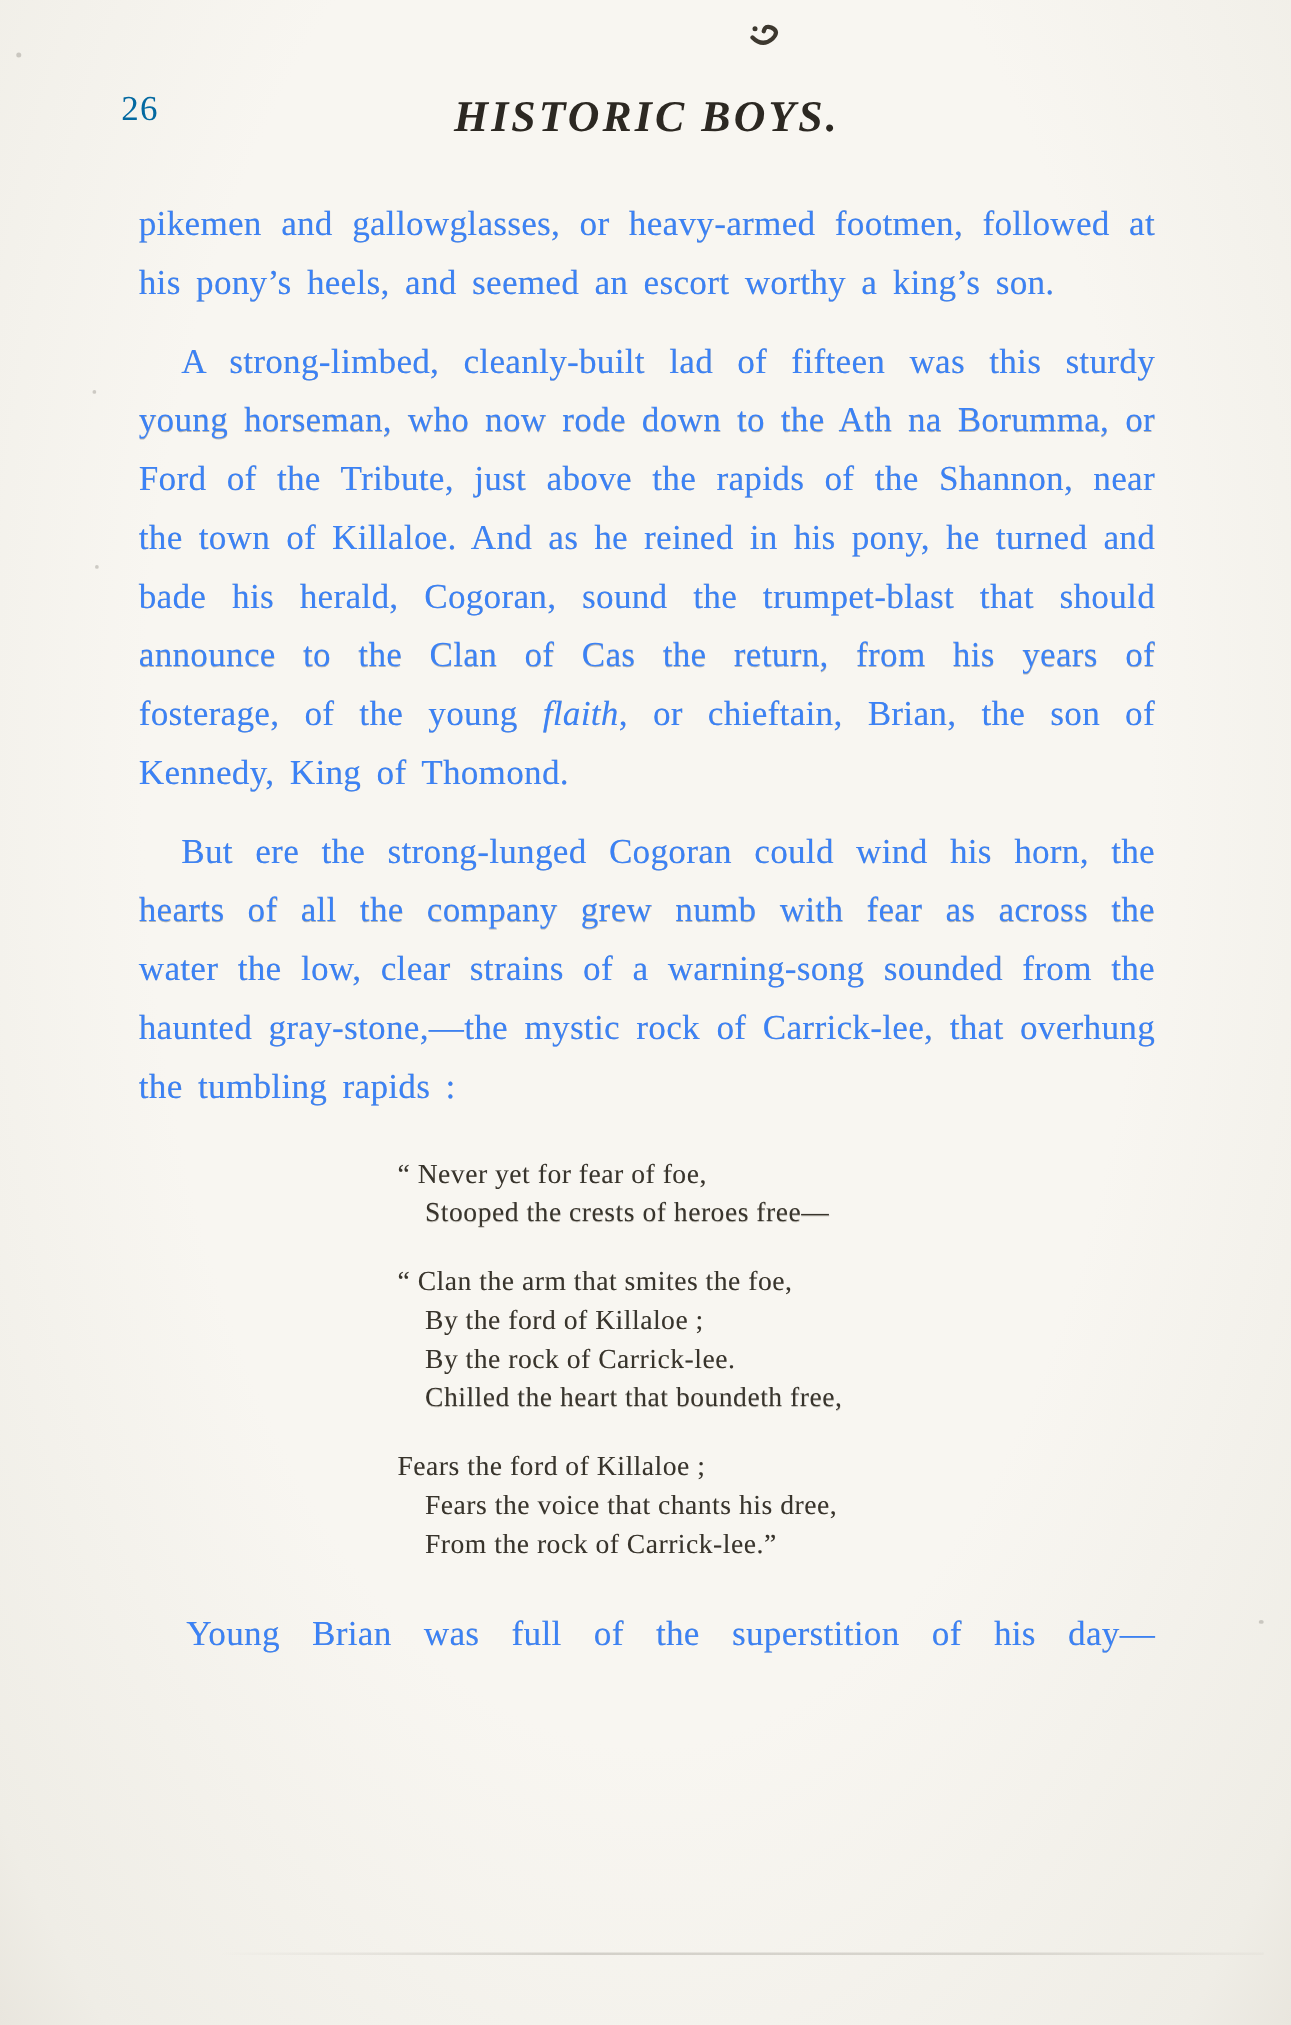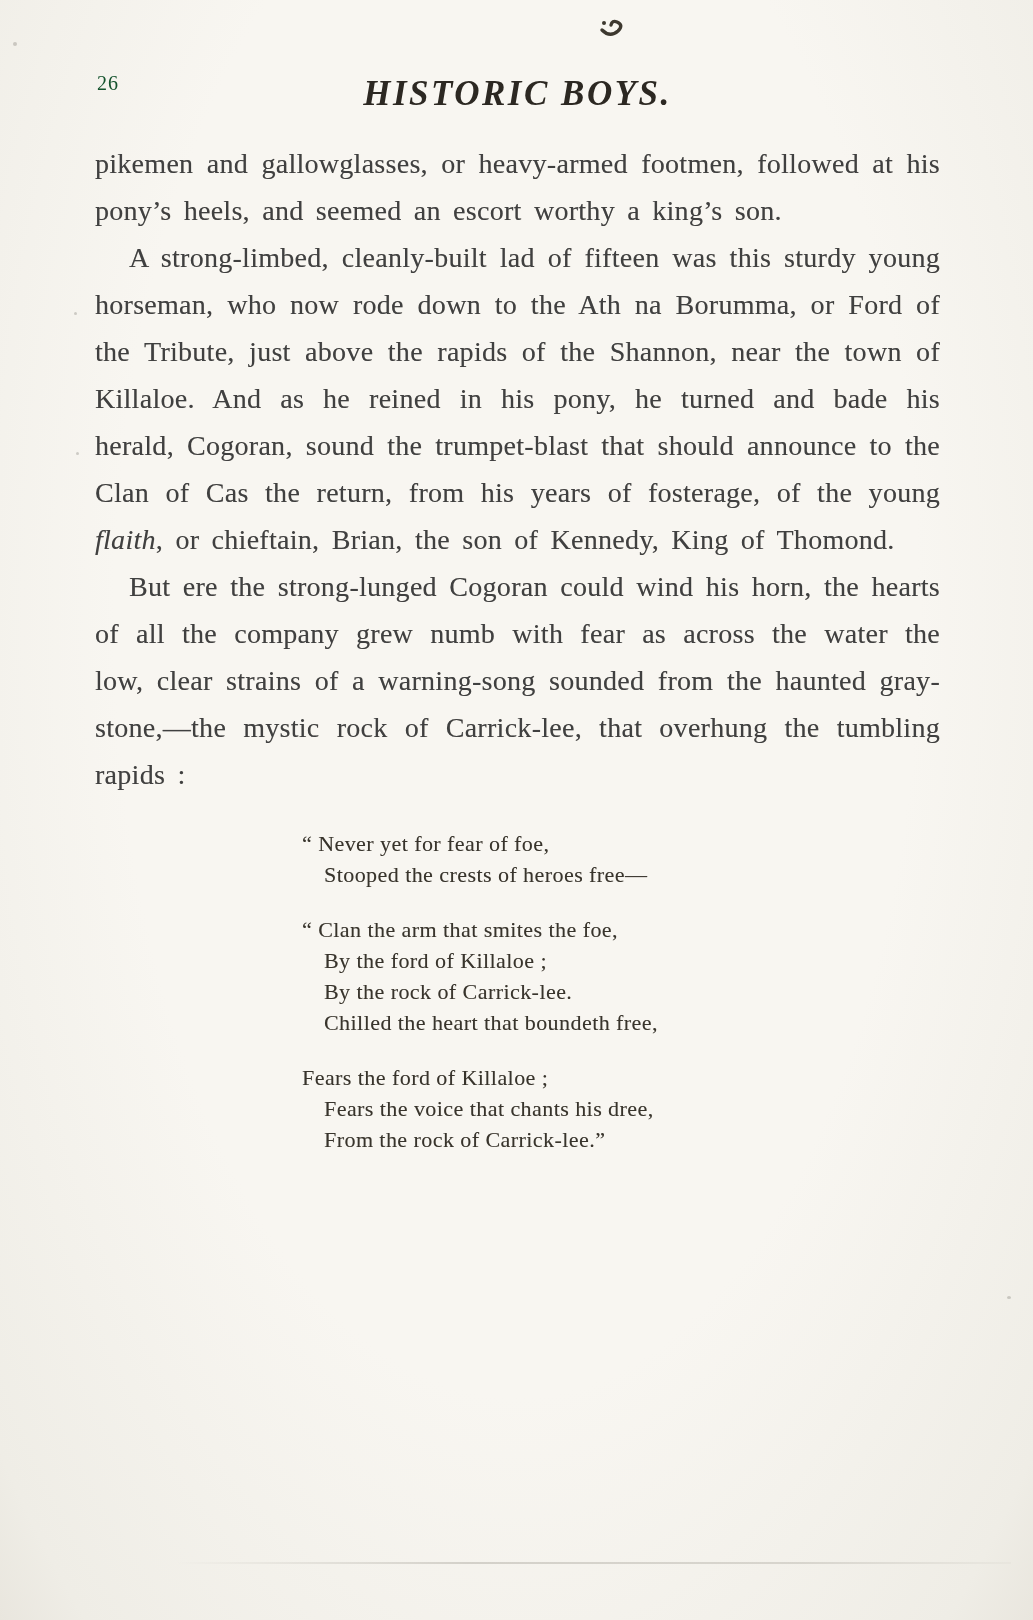--- a/index.html
+++ b/index.html
@@ -10,52 +10,53 @@
       radial-gradient(ellipse at 50% 38%, #f8f6f1 55%, #efede6 92%, #e9e6de 100%);
     font-family:"Liberation Serif", serif;
     color:#35312a;
   }
   .paper { position:absolute; inset:0; }
 
   
   .header { position:absolute; left:95px; top:68px; width:845px; height:40px; }
   .pagenum {
     position:absolute; left:2px; top:4px;
-    font-size:20px; letter-spacing:1px; color:#14532d;
+    font-size:28px; letter-spacing:1px; color:#0369a1;
   }
   .title {
     position:absolute; left:50%; top:6px; transform:translateX(-50%);
     font-style:italic; font-weight:bold;
     font-size:35px; letter-spacing:2.5px; white-space:nowrap;
     color:#2c2822;
   }
 
   
   .text-block { position:absolute; left:95px; top:140px; width:845px; }
   .body-par {
-    margin:0;
+    margin:16px;
     font-size:28px; line-height:47px;
     text-align:justify;
     word-spacing:0.18em; letter-spacing:0.01em;
-    color:#404040;
+    color:#3b82f6;
     text-shadow:0.2px 0.2px 0.4px rgba(62,56,45,0.35);
   }
   .body-par.indent { text-indent:34px; }
   .body-par .it { font-style:italic; }
   .body-par.stretch { text-align:justify; text-align-last:justify; text-indent:38px; }
 
   
   .poem { margin:30px 0 0 207px; }
   .stanza { margin:0 0 24px 0; }
   .stanza:last-child { margin-bottom:0; }
   .poem-line {
     font-size:22px; line-height:31px;
     color:#38342c; letter-spacing:0.02em;
     text-shadow:0.2px 0.2px 0.3px rgba(62,56,45,0.3);
     padding-left:22px;
+    margin-left:16px;
   }
   .stanza .poem-line:first-child { padding-left:0; }
 
   #closing { margin-top:34px; }
 
   
   .ornament { position:absolute; left:596px; top:16px; width:34px; height:26px; }
 
   
   .speck { position:absolute; border-radius:50%; background:rgba(60,55,45,0.22); filter:blur(0.5px); }
@@ -99,20 +100,23 @@
           <div class="poem-line">By the ford of Killaloe ;</div>
           <div class="poem-line">By the rock of Carrick-lee.</div>
           <div class="poem-line">Chilled the heart that boundeth free,</div>
         </div>
         <div class="stanza">
           <div class="poem-line">Fears the ford of Killaloe ;</div>
           <div class="poem-line">Fears the voice that chants his dree,</div>
           <div class="poem-line">From the rock of Carrick-lee.”</div>
         </div>
       </div>
+    <div id="closing">
+        <p class="body-par indent stretch"><span>Young Brian was full of the superstition of his day—</span></p>
+      </div>
   </div>
 
   <div class="speck s1"></div>
   <div class="speck s2"></div>
   <div class="speck s3"></div>
   <div class="speck s4"></div>
   <div class="bottom-edge"></div>
 
 </div>
 

